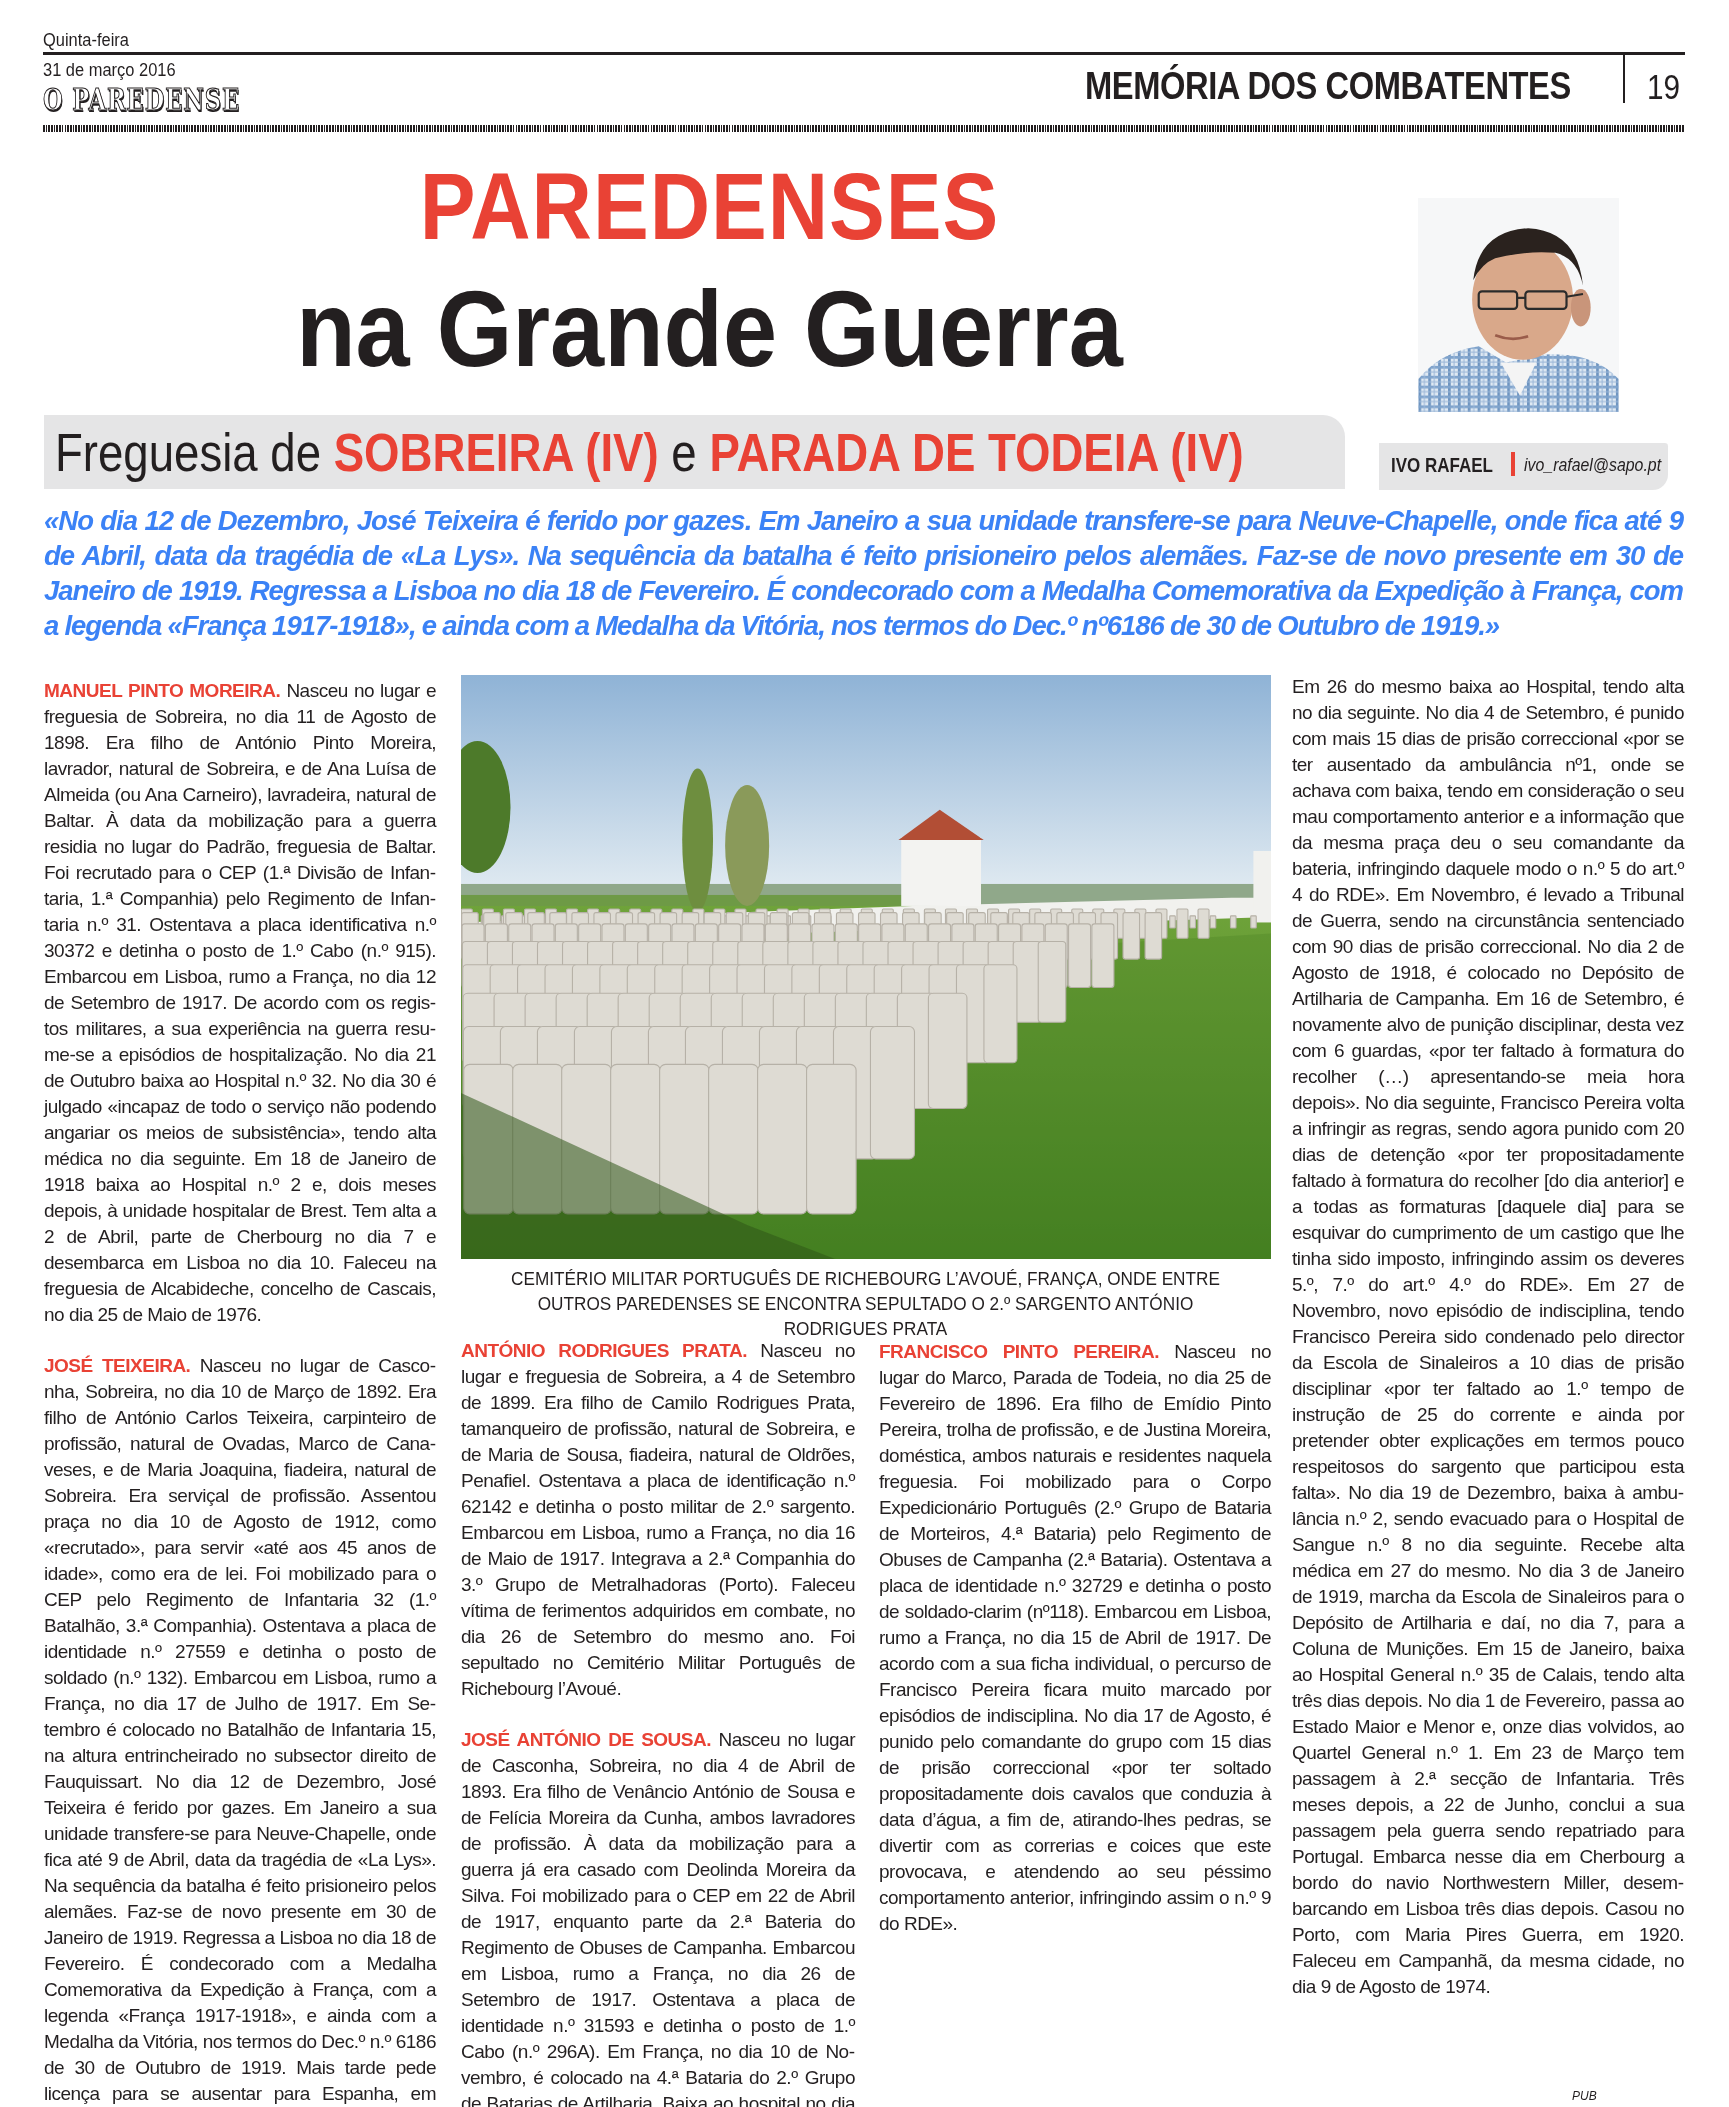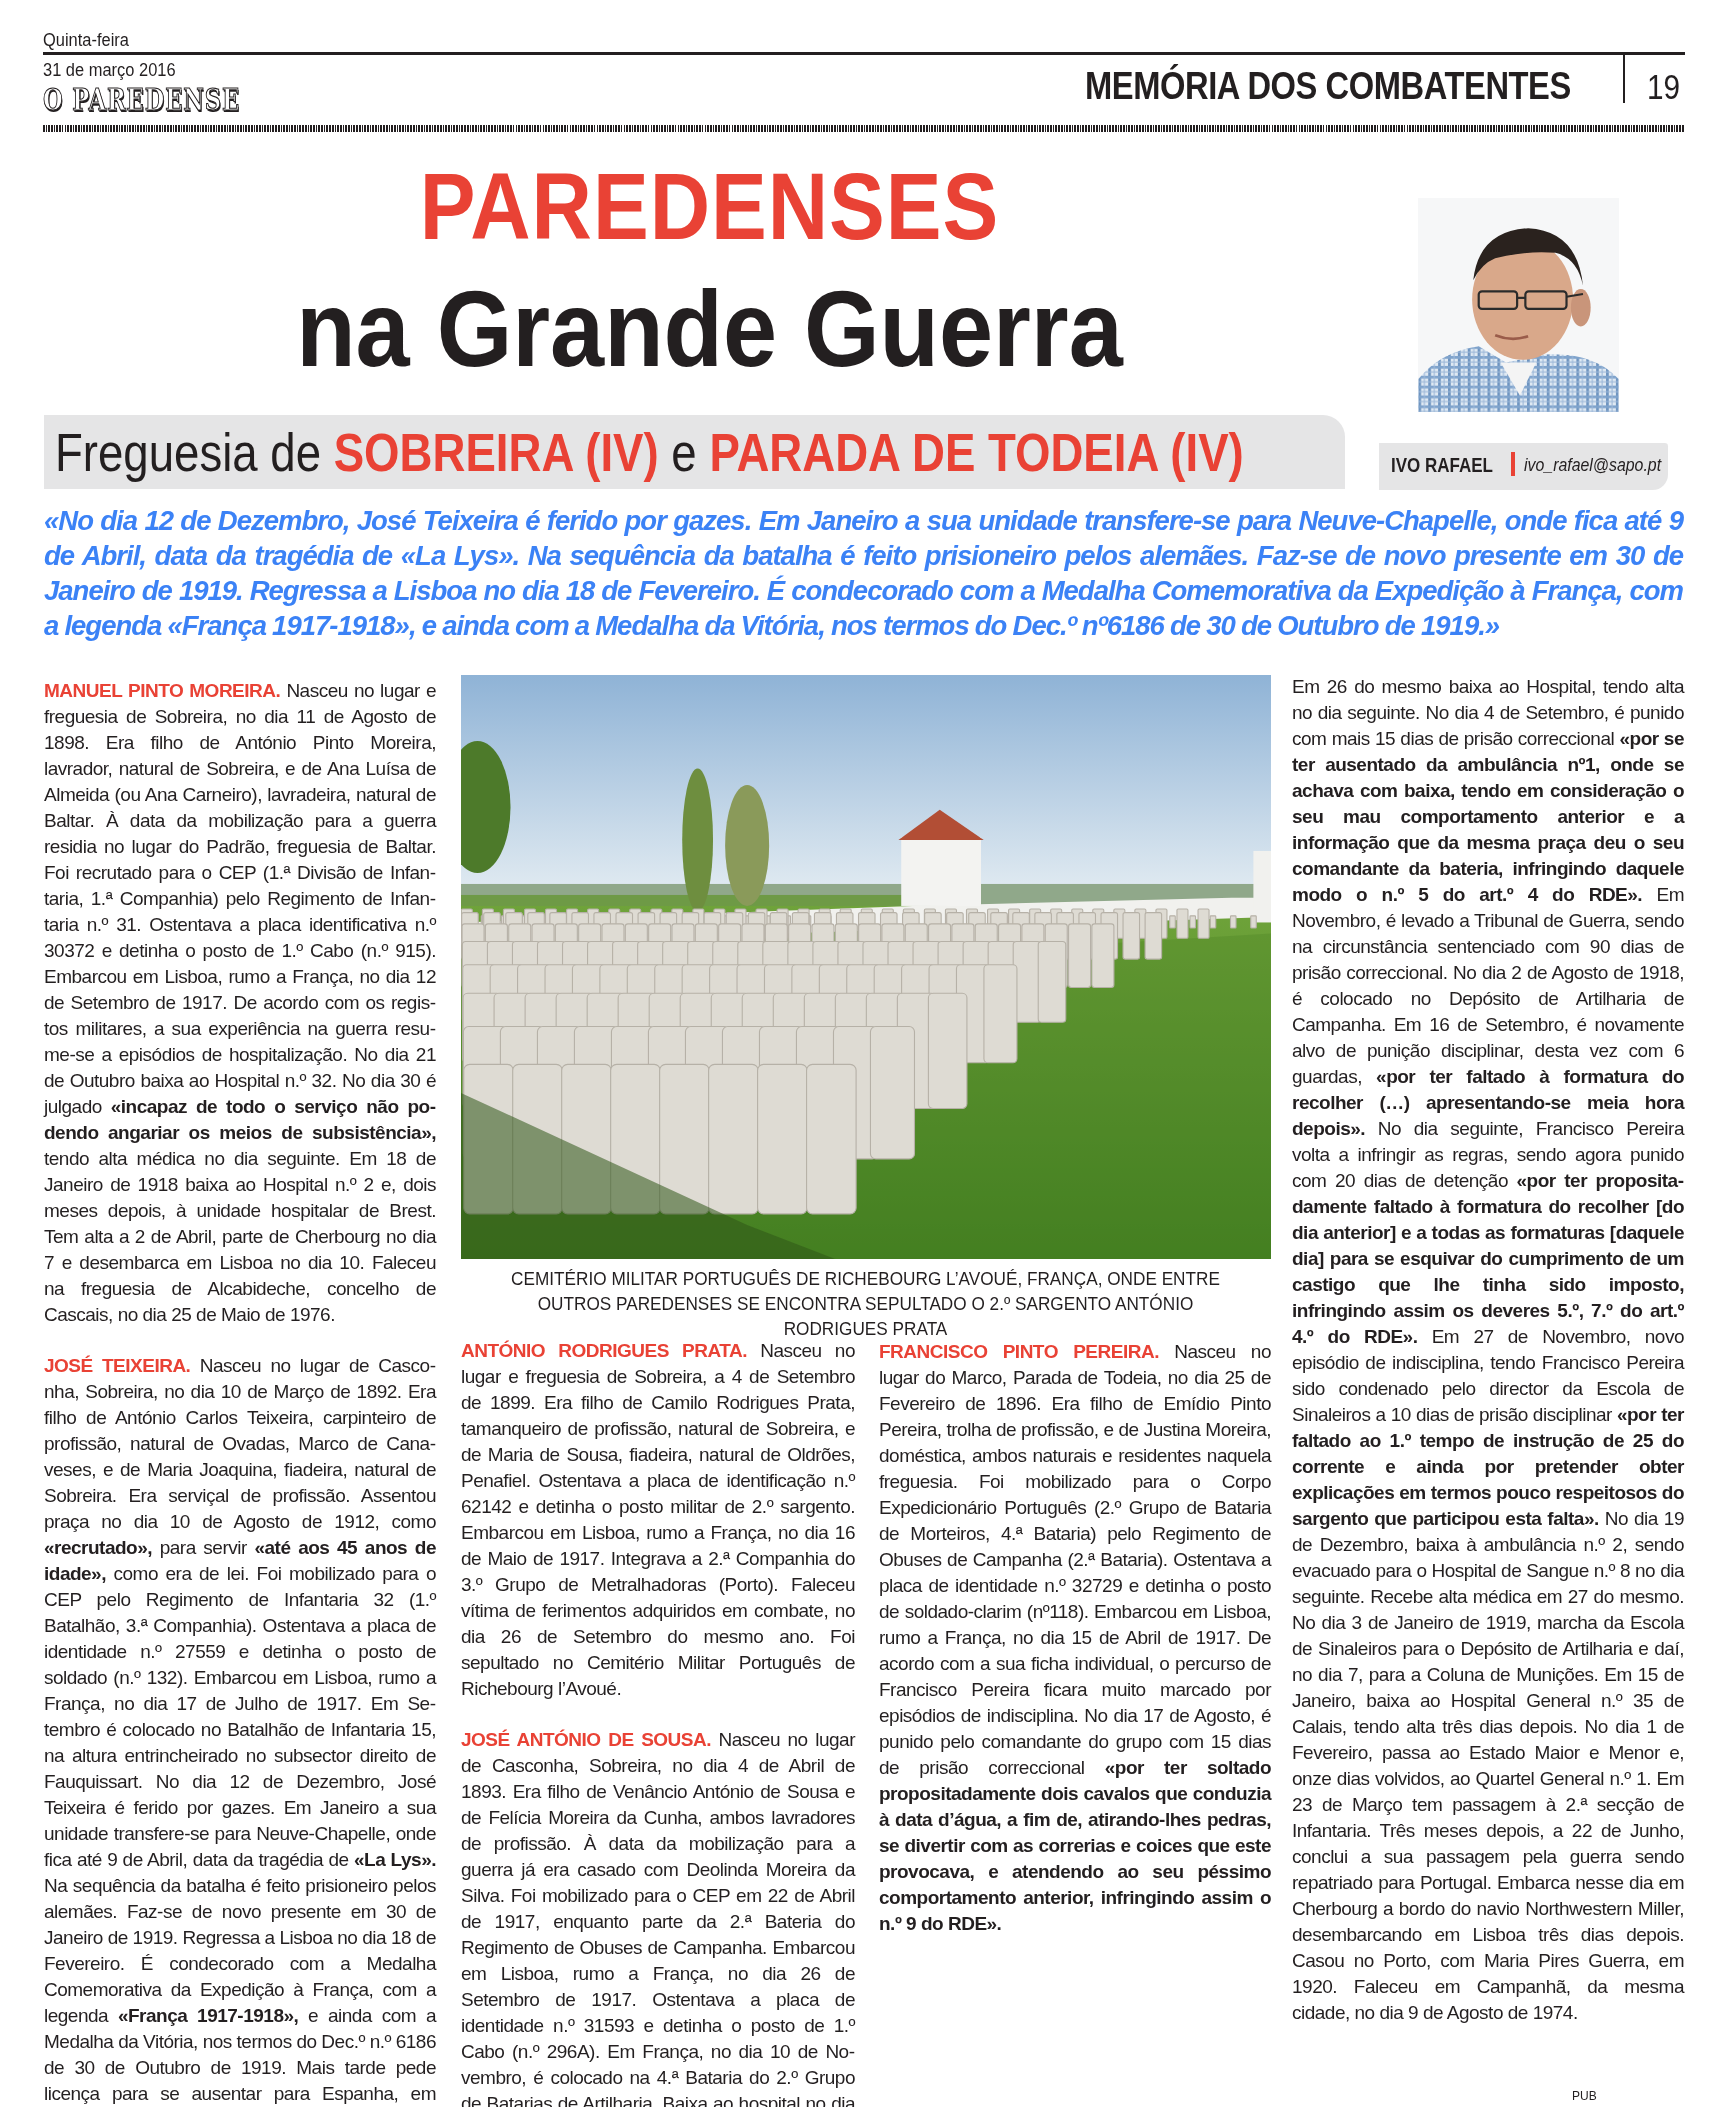--- a/index.html
+++ b/index.html
@@ -33,31 +33,31 @@
   .author-bar { position: absolute; left: 1511px; top: 452px; width: 3.8px; height: 24px; background: #e94235; }
   .author-email { position: absolute; left: 1524px; top: 454px; font-size: 18.7px; font-style: italic; transform: scaleX(0.85); transform-origin: left; }
 
   
   .lead { position: absolute; left: 44px; top: 503px; width: 1639px; font-size: 27.5px; line-height: 35px; font-weight: bold; font-style: italic; text-align: justify; color: #3b82f6; letter-spacing: -1px; word-spacing: -0.5px; }
 
   
   .col { position: absolute; font-size: 19px; line-height: 26px; text-align: justify; hyphens: manual; color: #231f20; letter-spacing: -0.5px; }
   .col p { margin-bottom: 25px; }
   .col .nm { color: #e94235; font-weight: bold; }
-  .col b { font-weight: bold; }
+  .col b { font-weight: normal; }
   .col1 { left: 44px; top: 678px; width: 392px; }
   .col2 { left: 461px; top: 1338px; width: 394px; }
   .col3 { left: 879px; top: 1339px; width: 392px; }
   .col4 { left: 1292px; top: 674px; width: 392px; }
 
   
   .photo { position: absolute; left: 461px; top: 675px; width: 810px; height: 584px; overflow: hidden; background: #cfdbe6; }
   .caption { position: absolute; left: 456px; top: 1266px; width: 819px; text-align: center; font-size: 18.7px; line-height: 25px; color: #231f20; transform: scaleX(0.92); transform-origin: center; }
 
-  .pub { position: absolute; left: 1572px; top: 2089px; font-size: 12px; color: #231f20; }
+  .pub { position: absolute; left: 1572px; top: 2089px; font-size: 12px; color: #231f20; font-style: italic; }
 </style>
 </head>
 <body>
 
 <div class="mast-day">Quinta-feira</div>
 <div class="mast-rule"></div>
 <div class="mast-date">31 de março 2016</div>
 <div class="mast-logo">O PAREDENSE</div>
 <div class="section-title">MEMÓRIA DOS COMBATENTES</div>
 <div class="section-divider"></div>

